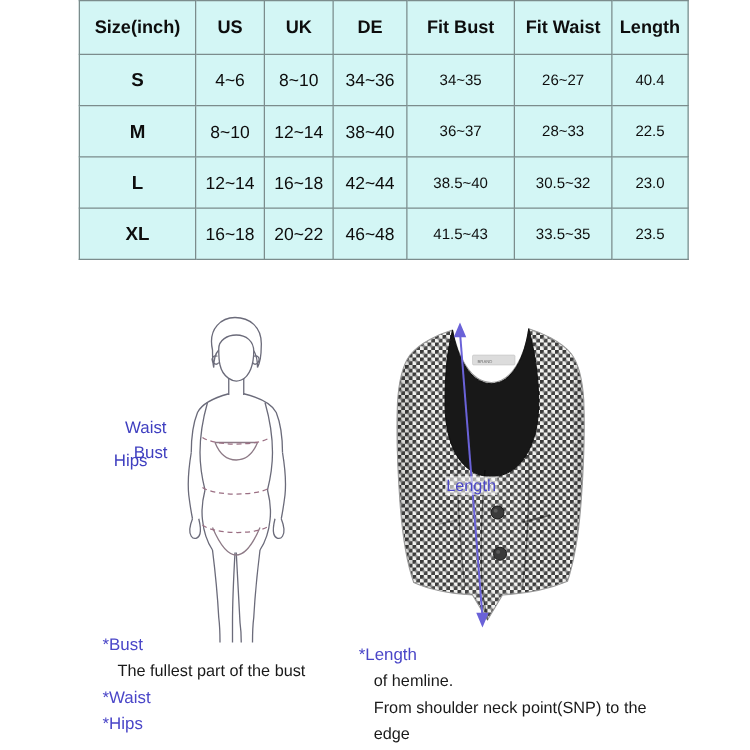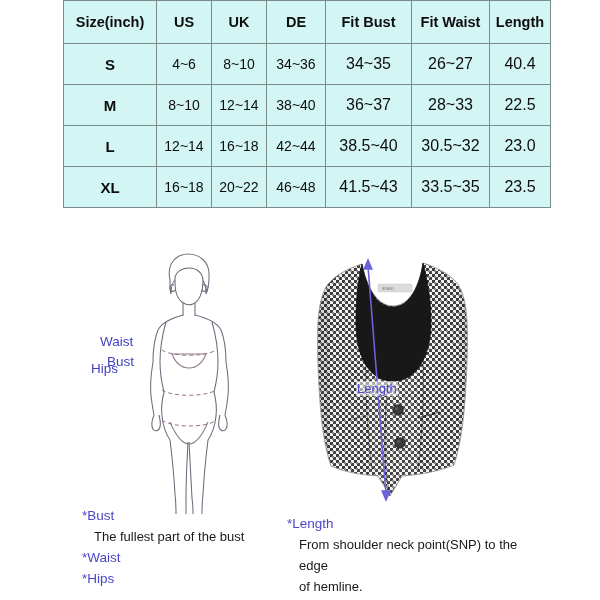--- a/index.html
+++ b/index.html
@@ -50,21 +50,21 @@
   table.size-table tbody td.sizename {
     font-weight: bold;
     font-size: 15px;
     font-style: normal;
   }
   table.size-table tbody td.intl {
     font-size: 14px;
   }
   table.size-table tbody td.fit {
     font-style: normal;
-    font-size: 16px;
+    font-size: 12px;
   }
   
   col.c0 { width: 93px; }
   col.c1 { width: 55px; }
   col.c2 { width: 55px; }
   col.c3 { width: 59px; }
   col.c4 { width: 86px; }
   col.c5 { width: 78px; }
   col.c6 { width: 61px; }
 
@@ -321,15 +321,15 @@
 <div class="caption-col" id="caption-left">
   <p class="cap-term">*Bust</p>
   <p class="cap-desc">The fullest part of the bust</p>
   <p class="cap-term">*Waist</p>
   <p class="cap-term">*Hips</p>
 
 </div>
 
 <div class="caption-col" id="caption-right">
   <p class="cap-term">*Length</p>
+  <p class="cap-desc">of hemline.</p>
   <p class="cap-desc">From shoulder neck point(SNP) to the edge</p>
-  <p class="cap-desc">of hemline.</p>
 </div>
 
 </body></html>

